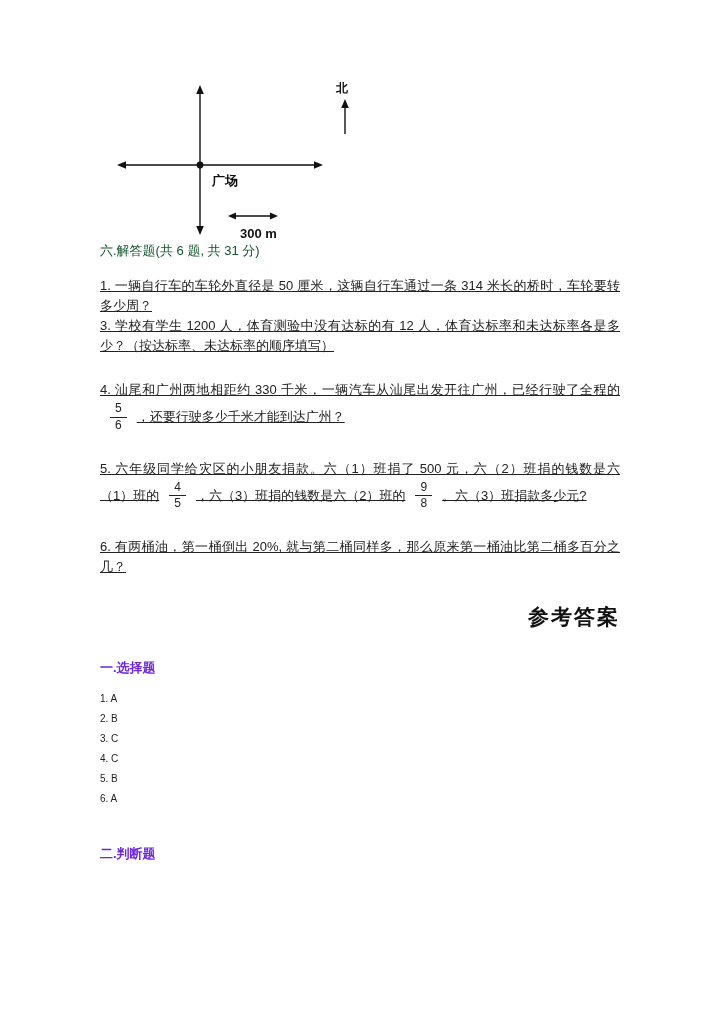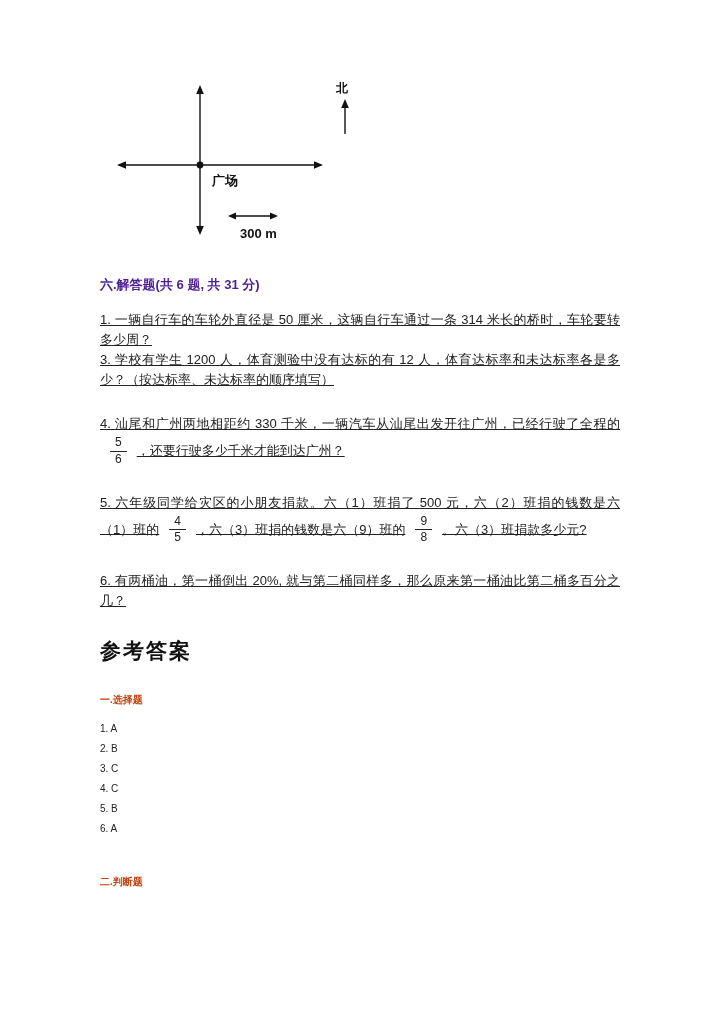--- a/index.html
+++ b/index.html
@@ -32,24 +32,23 @@
     color: #111;
     white-space: nowrap;
   }
   .label-plaza { left: 112px; top: 94px; }
   .label-north { left: 236px; top: 2px; font-size: 12px; }
   .label-scale { left: 140px; top: 148px; }
 
   
   .content { margin-top: 0; }
   .sec-heading {
-    margin-top: 34px;
     font-size: 13px;
-    font-weight: bold;
-    color: #4c1d95;
+    font-weight: normal;
+    color: #14532d;
   }
   .q {
     font-size: 13px;
     line-height: 20px;
     margin: 0;
     text-align: justify;
     text-decoration: underline;
   }
   .q.first { margin-top: 16px; }
   .q-frac { margin: 24px 0; }
@@ -62,31 +61,31 @@
     font-size: 12px;
     line-height: 1.15;
     color: #222;
   }
   .frac .num { padding: 0 5px 1px 5px; border-bottom: 1px solid #222; }
   .frac .den { padding: 1px 5px 0 5px; }
 
   
   .answers-title {
     margin-top: 26px;
-    text-align: left;
+    text-align: right;
     font-size: 21px;
     font-weight: bold;
     color: #111;
     letter-spacing: 2px;
   }
   .ans-sec-heading {
     margin-top: 28px;
-    font-size: 10px;
+    font-size: 13px;
     font-weight: bold;
-    color: #c2410c;
+    color: #6d28d9;
   }
   .ans-list { margin-top: 12px; list-style: none; }
   .ans-item {
     font-size: 10px;
     line-height: 20px;
     color: #222;
   }
   .judge-heading { margin-top: 36px; }
 </style>
 </head>
@@ -139,21 +138,21 @@
       <span>4. 汕尾和广州两地相距约 330 千米，一辆汽车从汕尾出发开往广州，已经行驶了全程的</span><span class="frac">
           <span class="num">5</span>
           <span class="den">6</span>
         </span><span>，还要行驶多少千米才能到达广州？</span>
     </p>
 
     <p class="q q-frac">
       <span>5. 六年级同学给灾区的小朋友捐款。六（1）班捐了 500 元，六（2）班捐的钱数是六（1）班的</span><span class="frac">
           <span class="num">4</span>
           <span class="den">5</span>
-        </span><span>，六（3）班捐的钱数是六（9）班的</span><span class="frac">
+        </span><span>，六（3）班捐的钱数是六（2）班的</span><span class="frac">
           <span class="num">9</span>
           <span class="den">8</span>
         </span><span>。六（3）班捐款多少元?</span>
     </p>
 
     <p class="q">6. 有两桶油，第一桶倒出 20%, 就与第二桶同样多，那么原来第一桶油比第二桶多百分之几？</p>
   </div>
 
   <div>
     <h1 class="answers-title">参考答案</h1>

